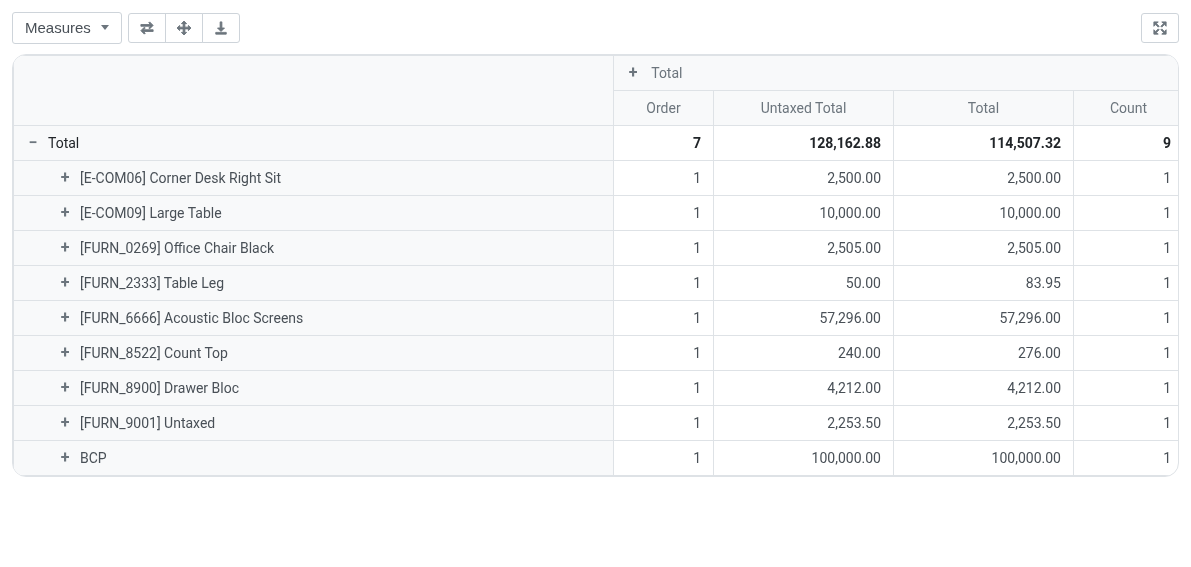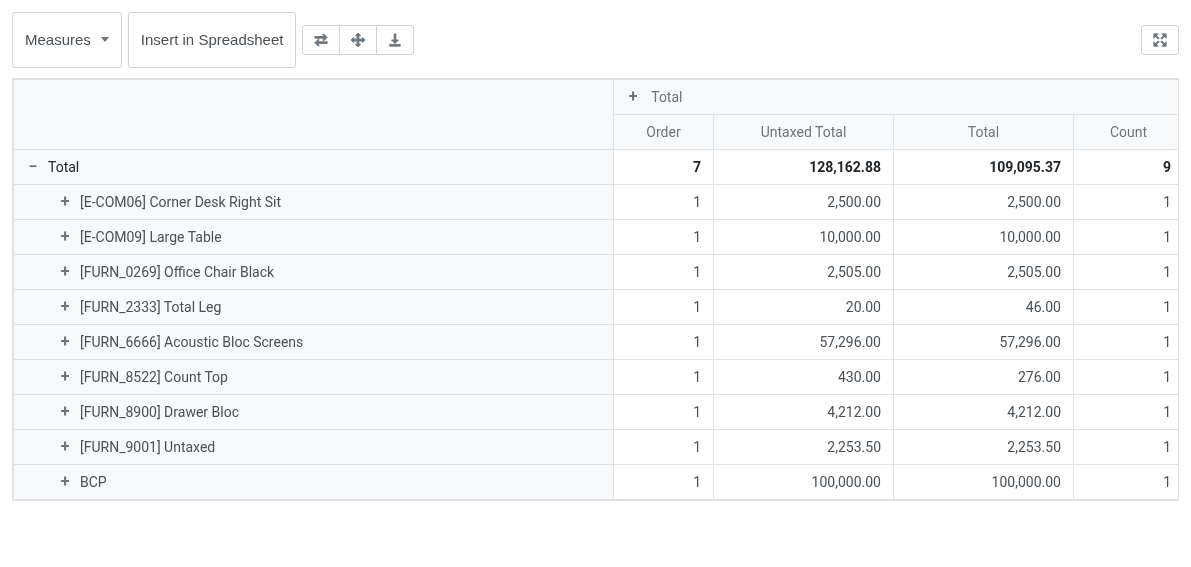--- a/index.html
+++ b/index.html
@@ -14,21 +14,21 @@
   .toolbar {
     display: flex;
     align-items: center;
     gap: 6px;
     margin-bottom: 10px;
   }
   .btn {
     display: inline-flex;
     align-items: center;
     gap: 6px;
-    padding: 17px 12px;
+    padding: 5px 12px;
     border: 1px solid #ced4da;
     background: #fff;
     color: #495057;
     font-size: 15px;
     border-radius: 3px;
     cursor: pointer;
     line-height: 1.3;
   }
   .btn-icon {
     padding: 7px 10px;
@@ -54,21 +54,21 @@
     margin-left: 4px;
   }
   svg.icon {
     width: 14px; height: 14px;
     fill: #6c757d;
     stroke: #6c757d;
   }
 
   .pivot-wrap {
     border: 1px solid #dee2e6;
-    border-radius: 0;
+    border-radius: 14px;
     overflow: hidden;
   }
   table.pivot {
     width: 100%;
     border-collapse: collapse;
     table-layout: fixed;
   }
   table.pivot th, table.pivot td {
     border: 1px solid #dee2e6;
     padding: 9px 12px;
@@ -129,23 +129,20 @@
   .col-total { width: 180px; }
   .col-count { width: 110px; }
 </style>
 </head>
 <body>
 
 <div class="toolbar">
   <button class="btn">
     <span>Measures</span>
     <span class="caret-down"></span>
-  </button>
-  <button class="btn">
-    <span>Insert in Spreadsheet</span>
   </button>
   <div class="btn-group">
     <button class="btn btn-icon">
       <svg class="icon" viewBox="0 0 16 16">
           <path d="M1 4h11l-2-2 1-1 4 4-4 4-1-1 2-2H1V4zm14 8H4l2 2-1 1-4-4 4-4 1 1-2 2h11v2z"></path>
         </svg>
     </button>
     <button class="btn btn-icon">
       <svg class="icon" viewBox="0 0 16 16">
           <path d="M8 0l3 3H9v4h4V5l3 3-3 3V9H9v4h2l-3 3-3-3h2V9H3v2L0 8l3-3v2h4V3H5l3-3z"></path>
@@ -192,21 +189,21 @@
     <tbody id="pivot-body">
       <tr class="total-row">
         <th class="row-header total-row">
           <span class="label-wrap">
             <span class="minus-ico">−</span>
             <span>Total</span>
           </span>
         </th>
         <td class="num">7</td>
         <td class="num">128,162.88</td>
-        <td class="num">109,095.37</td>
+        <td class="num">114,507.32</td>
         <td class="num">9</td>
       </tr>
     <tr>
           <th class="row-header indent-1"><span class="label-wrap">
               <span class="plus-ico">+</span>
               <span>[E-COM06] Corner Desk Right Sit</span>
             </span></th>
           <td class="num">1</td>
           <td class="num">2,500.00</td>
           <td class="num">2,500.00</td>
@@ -228,44 +225,44 @@
               <span>[FURN_0269] Office Chair Black</span>
             </span></th>
           <td class="num">1</td>
           <td class="num">2,505.00</td>
           <td class="num">2,505.00</td>
           <td class="num">1</td>
         </tr>
         <tr>
           <th class="row-header indent-1"><span class="label-wrap">
               <span class="plus-ico">+</span>
-              <span>[FURN_2333] Total Leg</span>
-            </span></th>
-          <td class="num">1</td>
-          <td class="num">20.00</td>
-          <td class="num">46.00</td>
+              <span>[FURN_2333] Table Leg</span>
+            </span></th>
+          <td class="num">1</td>
+          <td class="num">50.00</td>
+          <td class="num">83.95</td>
           <td class="num">1</td>
         </tr>
         <tr>
           <th class="row-header indent-1"><span class="label-wrap">
               <span class="plus-ico">+</span>
               <span>[FURN_6666] Acoustic Bloc Screens</span>
             </span></th>
           <td class="num">1</td>
           <td class="num">57,296.00</td>
           <td class="num">57,296.00</td>
           <td class="num">1</td>
         </tr>
         <tr>
           <th class="row-header indent-1"><span class="label-wrap">
               <span class="plus-ico">+</span>
               <span>[FURN_8522] Count Top</span>
             </span></th>
           <td class="num">1</td>
-          <td class="num">430.00</td>
+          <td class="num">240.00</td>
           <td class="num">276.00</td>
           <td class="num">1</td>
         </tr>
         <tr>
           <th class="row-header indent-1"><span class="label-wrap">
               <span class="plus-ico">+</span>
               <span>[FURN_8900] Drawer Bloc</span>
             </span></th>
           <td class="num">1</td>
           <td class="num">4,212.00</td>

